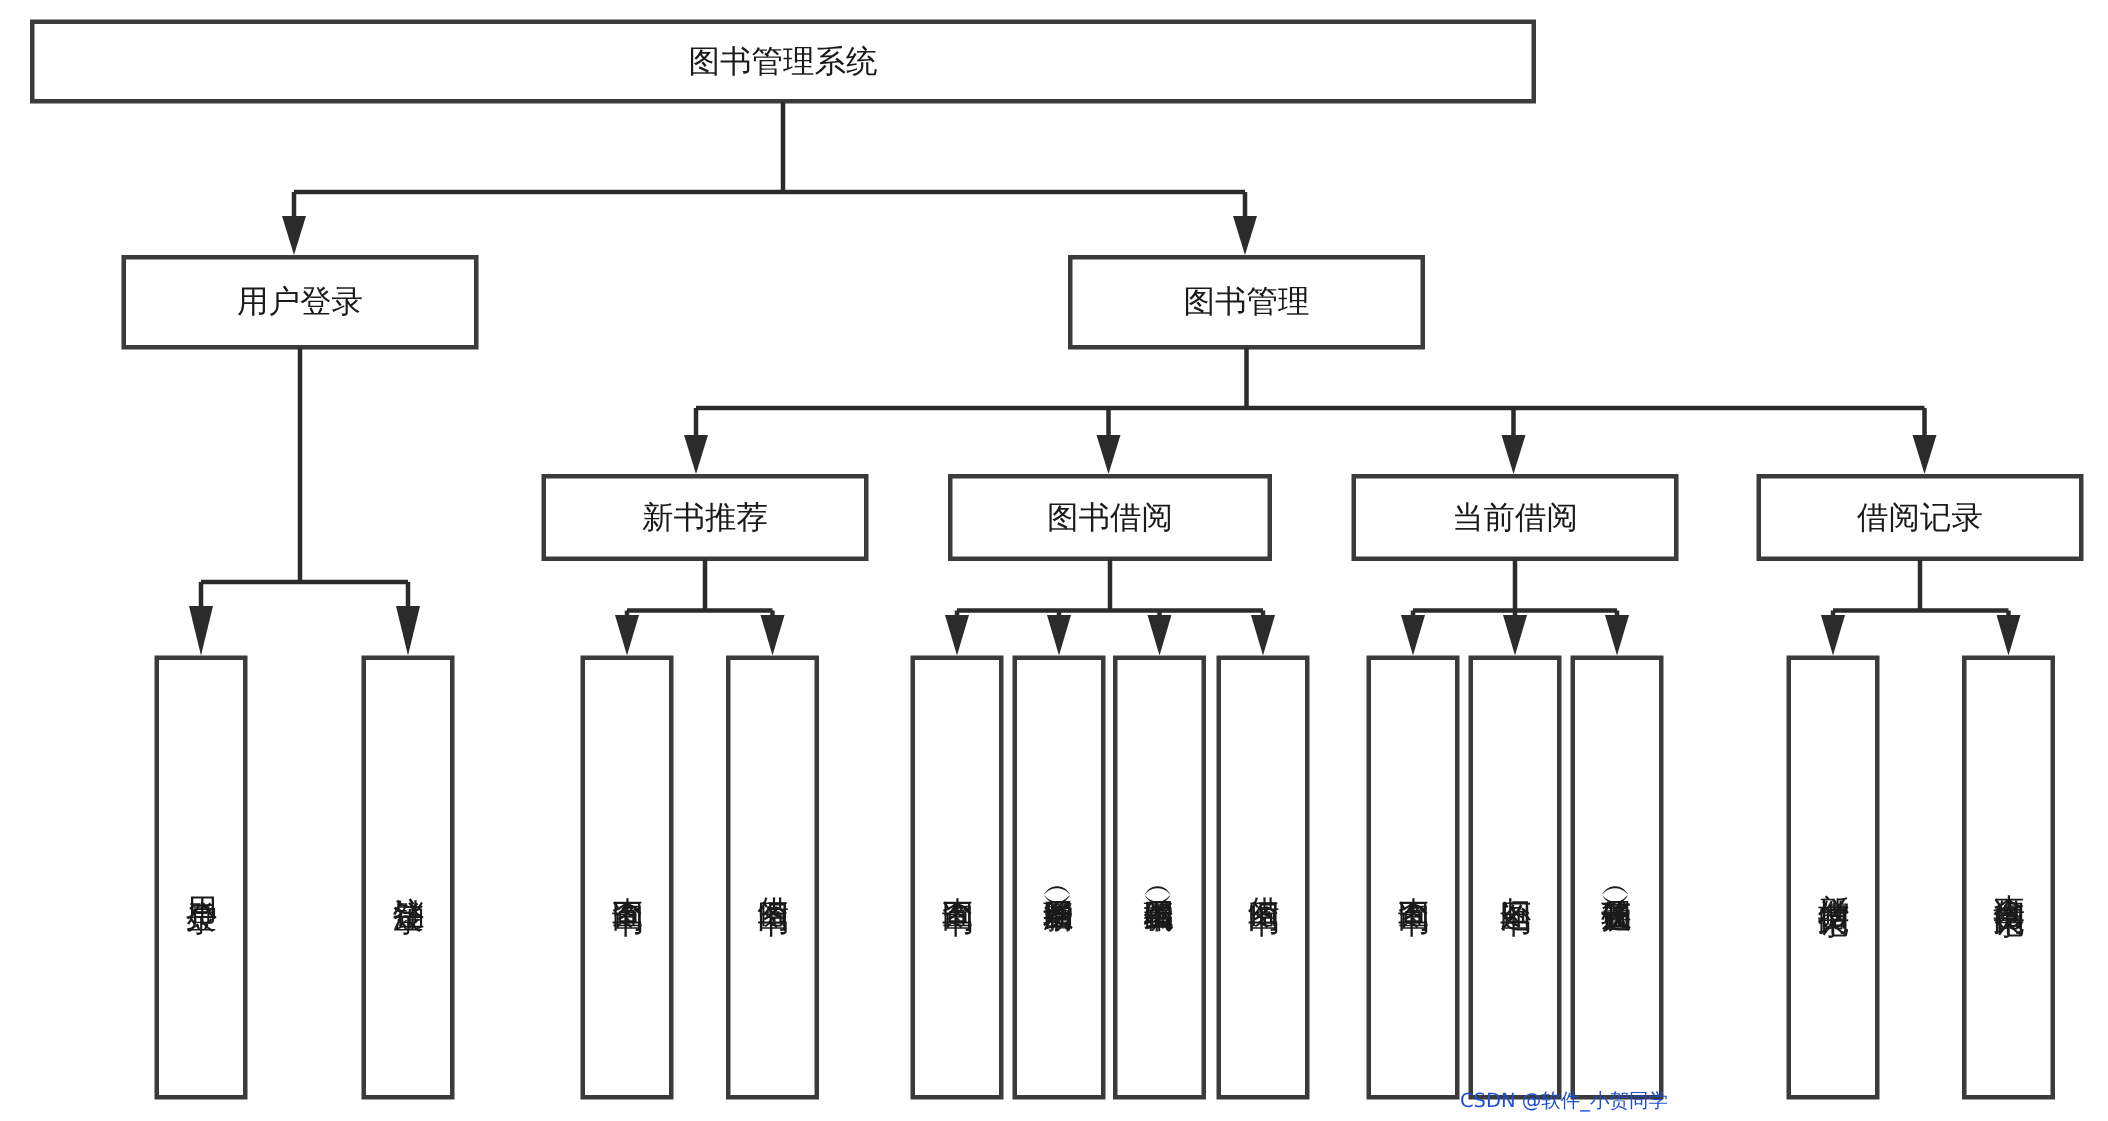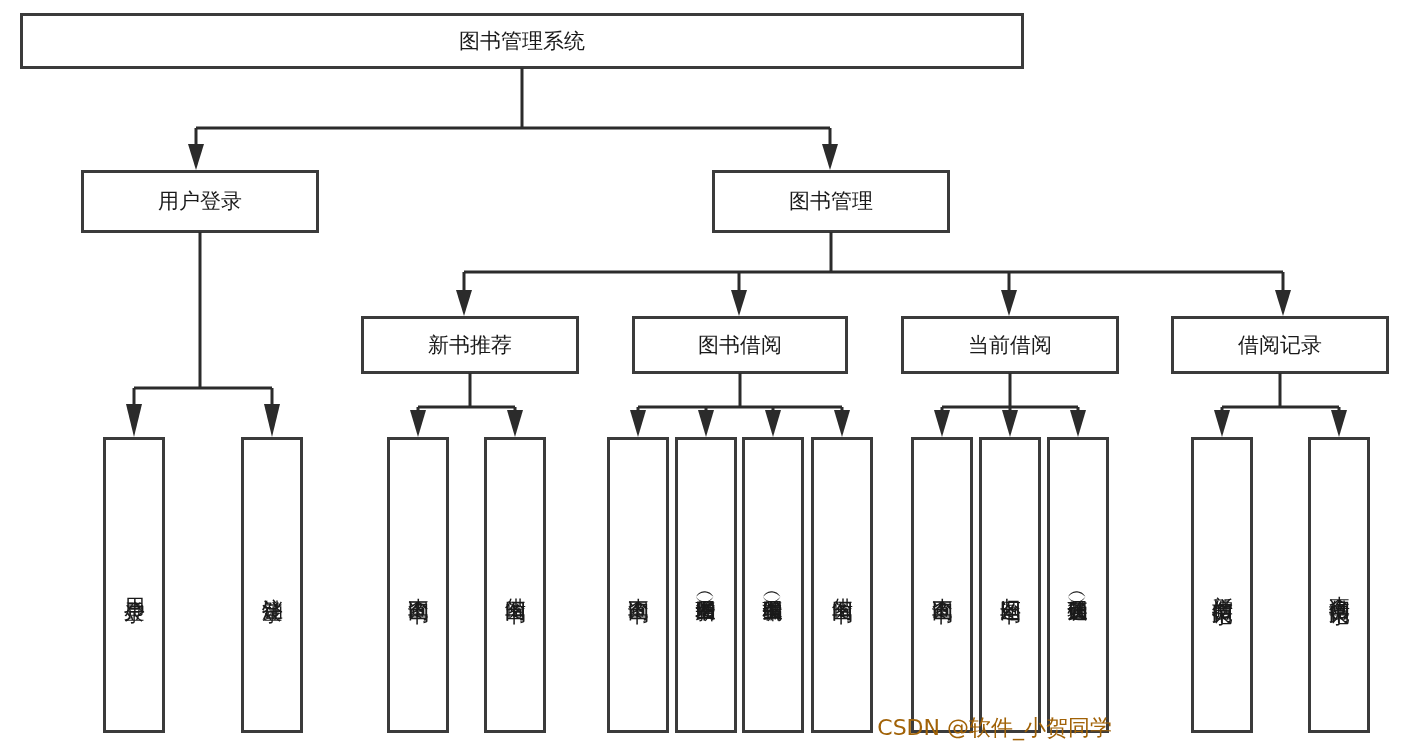--- a/index.html
+++ b/index.html
@@ -69,22 +69,22 @@
     letter-spacing: 2px;
     white-space: nowrap;
     text-align: center;
   }
   .vlabel.tight { font-size: 20px; letter-spacing: 0px; }
   .watermark {
     position: absolute;
     right: 8px;
     bottom: 4px;
     font-family: "DejaVu Sans", "Liberation Sans", sans-serif;
-    font-size: 22px;
-    color: #a16207;
+    font-size: 13px;
+    color: #1d4ed8;
     white-space: nowrap;
     pointer-events: none;
   }
 </style>
 </head>
 <body>
 
 <div id="diagram-root">
 
   <svg id="tree-svg" viewBox="0 0 1405 747" xmlns="http://www.w3.org/2000/svg">

